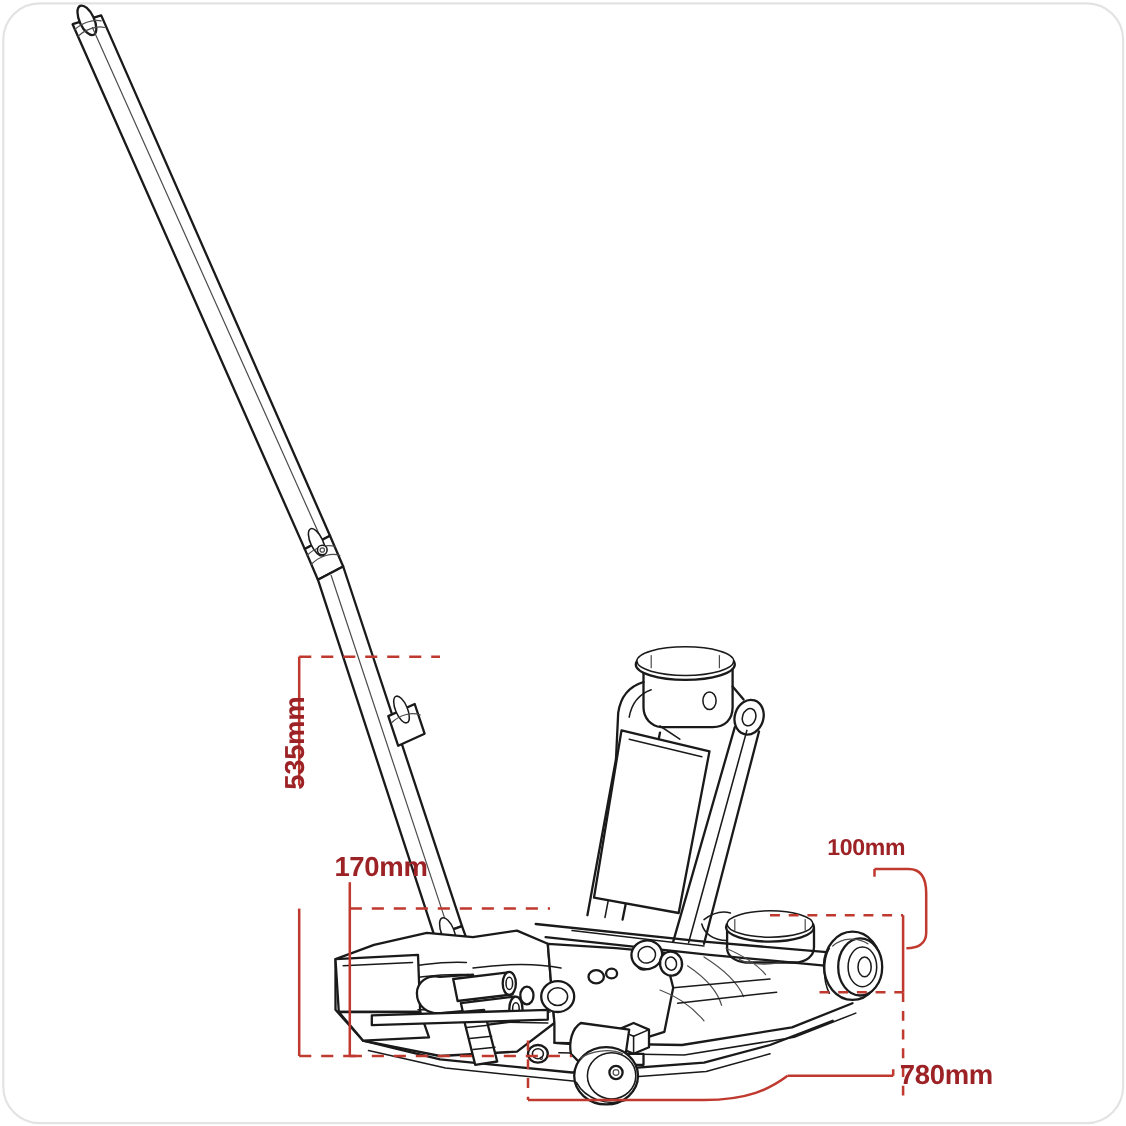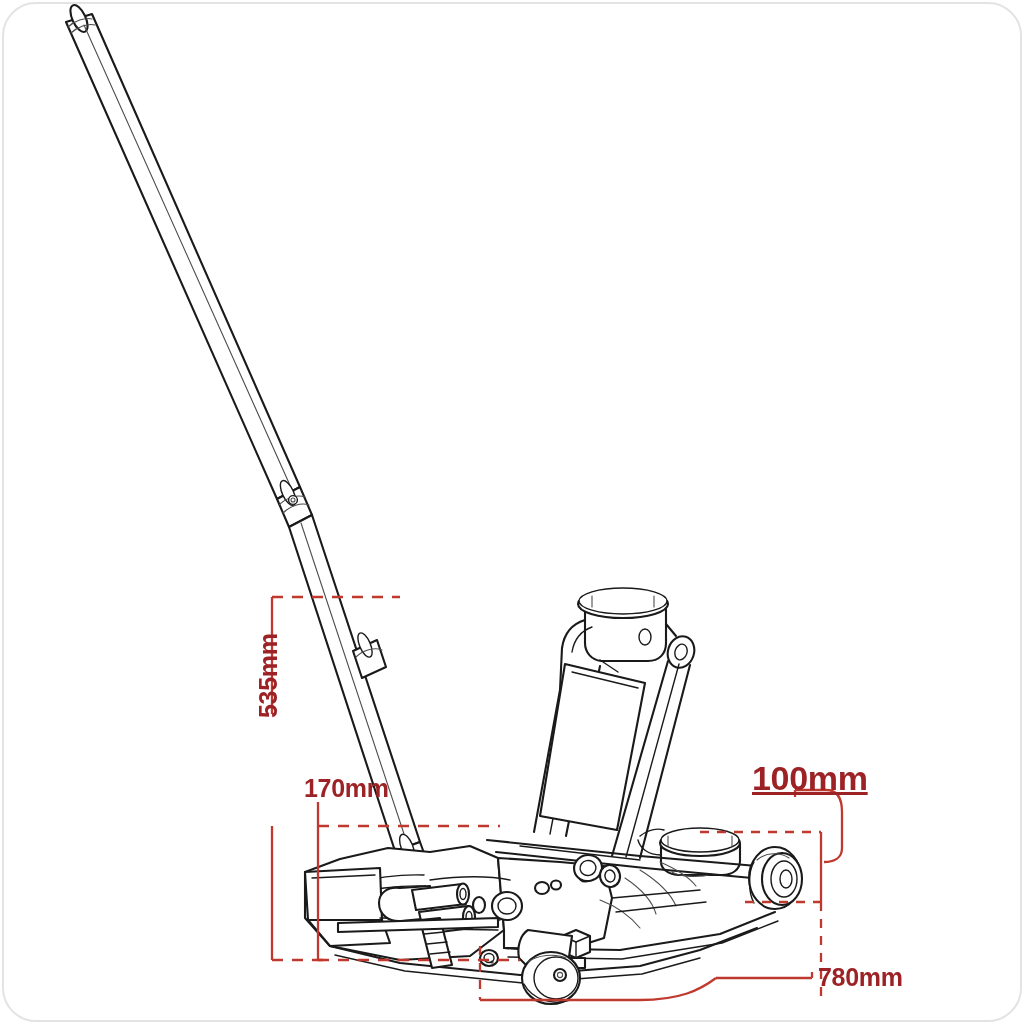--- a/index.html
+++ b/index.html
@@ -51,22 +51,21 @@
     
   }
   #label-170 {
     left: 304px;
     top: 774px;
     font-size: 25px;
   }
   #label-100 {
     left: 752px;
     top: 759px;
-    font-size: 34px;
-    text-decoration: underline;
+    font-size: 21px;
   }
   #label-780 {
     left: 818px;
     top: 963px;
     font-size: 25px;
   }
 </style>
 </head>
 <body>
 

